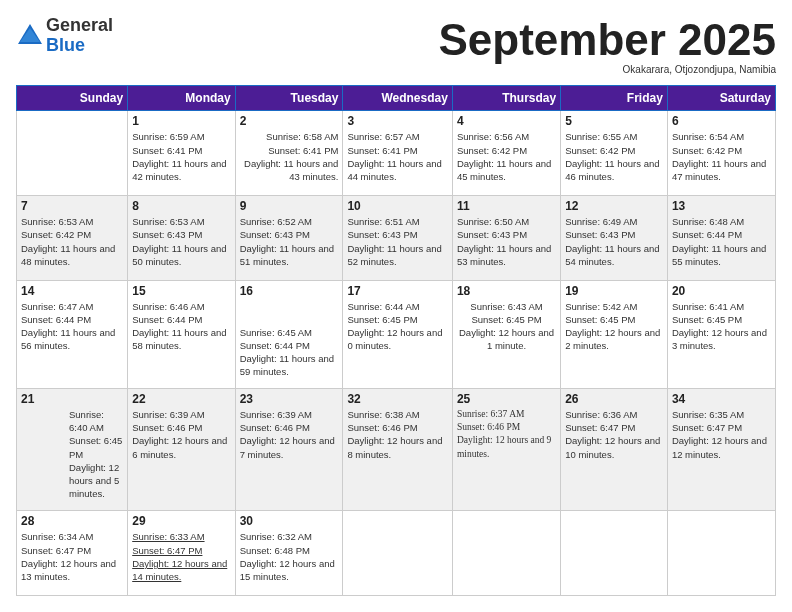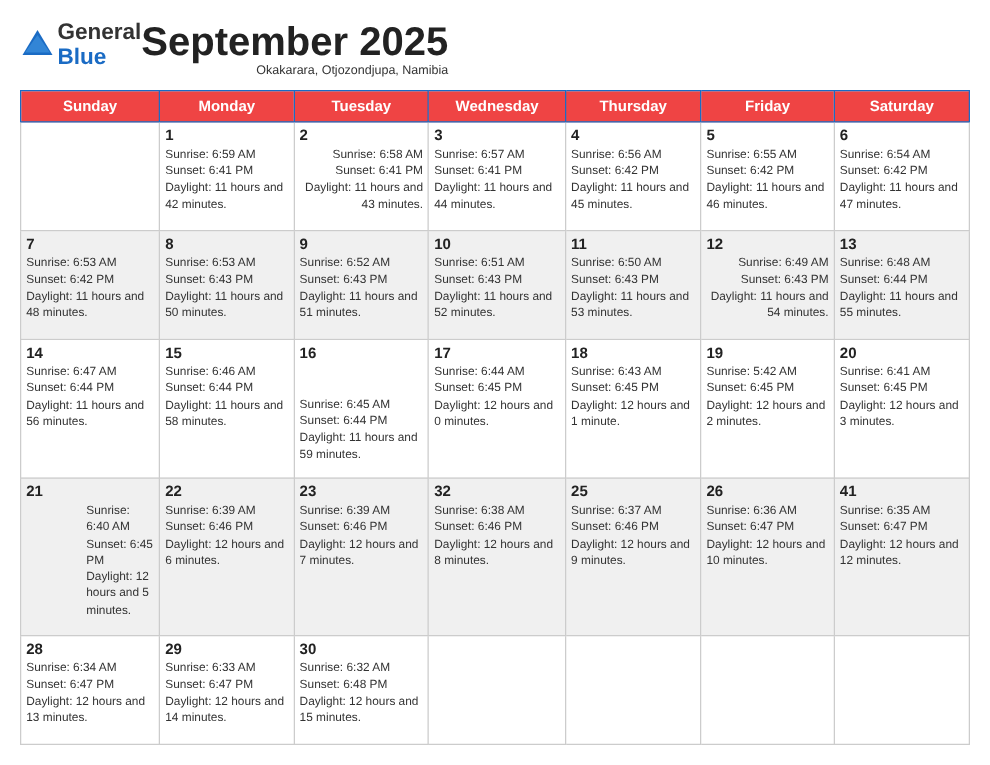--- a/index.html
+++ b/index.html
@@ -12,20 +12,21 @@
     }
     .page {
       width: 792px;
       height: 612px;
       padding: 16px;
       display: flex;
       flex-direction: column;
     }
     .header {
       display: flex;
+      justify-content: space-between;
       align-items: flex-start;
       margin-bottom: 10px;
     }
     .logo {
       display: flex;
       align-items: center;
     }
     .logo-text {
       font-size: 18px;
       font-weight: bold;
@@ -35,40 +36,40 @@
     .logo-blue { color: #1a6bc4; }
     .logo-icon {
       width: 28px;
       height: 28px;
       margin-right: 2px;
     }
     .title-block {
       text-align: right;
     }
     .month-title {
-      font-size: 32px;
+      font-size: 44px;
       font-weight: bold;
       color: #222;
       line-height: 1.1;
     }
     .location {
       font-size: 10px;
       color: #333;
     }
     .calendar {
       width: 100%;
       border-collapse: collapse;
       flex: 1;
       font-size: 10px;
     }
     .calendar th {
-      background: #ef4444;
+      background: #4c1d95;
       color: #fff;
       padding: 5px 4px;
-      text-align: center;
+      text-align: right;
       font-size: 12px;
       font-weight: bold;
       border: 1px solid #1a6bc4;
     }
     .calendar td {
       border: 1px solid #ccc;
       vertical-align: top;
       padding: 3px 4px;
       width: 113px;
       height: 80px;
@@ -190,21 +191,21 @@
 Daylight: 11 hours and 52 minutes.</div>
           </td>
           <td class="row-bg-2">
             <span class="day-num">11</span>
             <div class="day-info" style="white-space: pre-line;">Sunrise: 6:50 AM
 Sunset: 6:43 PM
 Daylight: 11 hours and 53 minutes.</div>
           </td>
           <td class="row-bg-2">
             <span class="day-num">12</span>
-            <div class="day-info" style="white-space: pre-line; text-align: right;">Sunrise: 6:49 AM
+            <div class="day-info" style="white-space: pre-line;">Sunrise: 6:49 AM
 Sunset: 6:43 PM
 Daylight: 11 hours and 54 minutes.</div>
           </td>
           <td class="row-bg-2">
             <span class="day-num">13</span>
             <div class="day-info" style="white-space: pre-line;">Sunrise: 6:48 AM
 Sunset: 6:44 PM
 Daylight: 11 hours and 55 minutes.</div>
           </td>
         </tr>
@@ -228,21 +229,21 @@
 Daylight: 11 hours and 59 minutes.</div>
           </td>
           <td class="row-bg-1">
             <span class="day-num">17</span>
             <div class="day-info" style="white-space: pre-line;">Sunrise: 6:44 AM
 Sunset: 6:45 PM
 Daylight: 12 hours and 0 minutes.</div>
           </td>
           <td class="row-bg-1">
             <span class="day-num">18</span>
-            <div class="day-info" style="white-space: pre-line;">Sunrise: 6:43 AM
+            <div class="day-info" style="white-space: pre-line; text-align: center;">Sunrise: 6:43 AM
 Sunset: 6:45 PM
 Daylight: 12 hours and 1 minute.</div>
           </td>
           <td class="row-bg-1">
             <span class="day-num">19</span>
             <div class="day-info" style="white-space: pre-line;">Sunrise: 5:42 AM
 Sunset: 6:45 PM
 Daylight: 12 hours and 2 minutes.</div>
           </td>
           <td class="row-bg-1">
@@ -272,47 +273,47 @@
 Daylight: 12 hours and 7 minutes.</div>
           </td>
           <td class="row-bg-2">
             <span class="day-num">32</span>
             <div class="day-info" style="white-space: pre-line;">Sunrise: 6:38 AM
 Sunset: 6:46 PM
 Daylight: 12 hours and 8 minutes.</div>
           </td>
           <td class="row-bg-2">
             <span class="day-num">25</span>
-            <div class="day-info" style="white-space: pre-line;">Sunrise: 6:37 AM
+            <div class="day-info" style="white-space: pre-line; font-family: Liberation Serif, serif;">Sunrise: 6:37 AM
 Sunset: 6:46 PM
 Daylight: 12 hours and 9 minutes.</div>
           </td>
           <td class="row-bg-2">
             <span class="day-num">26</span>
             <div class="day-info" style="white-space: pre-line;">Sunrise: 6:36 AM
 Sunset: 6:47 PM
 Daylight: 12 hours and 10 minutes.</div>
           </td>
           <td class="row-bg-2">
-            <span class="day-num">41</span>
+            <span class="day-num">34</span>
             <div class="day-info" style="white-space: pre-line;">Sunrise: 6:35 AM
 Sunset: 6:47 PM
 Daylight: 12 hours and 12 minutes.</div>
           </td>
         </tr>
         <tr>
           <td class="row-bg-1">
             <span class="day-num">28</span>
             <div class="day-info" style="white-space: pre-line;">Sunrise: 6:34 AM
 Sunset: 6:47 PM
 Daylight: 12 hours and 13 minutes.</div>
           </td>
           <td class="row-bg-1">
             <span class="day-num">29</span>
-            <div class="day-info" style="white-space: pre-line;">Sunrise: 6:33 AM
+            <div class="day-info" style="white-space: pre-line; text-decoration: underline;">Sunrise: 6:33 AM
 Sunset: 6:47 PM
 Daylight: 12 hours and 14 minutes.</div>
           </td>
           <td class="row-bg-1">
             <span class="day-num">30</span>
             <div class="day-info" style="white-space: pre-line;">Sunrise: 6:32 AM
 Sunset: 6:48 PM
 Daylight: 12 hours and 15 minutes.</div>
           </td>
           <td class="row-bg-1 empty-cell"></td>

